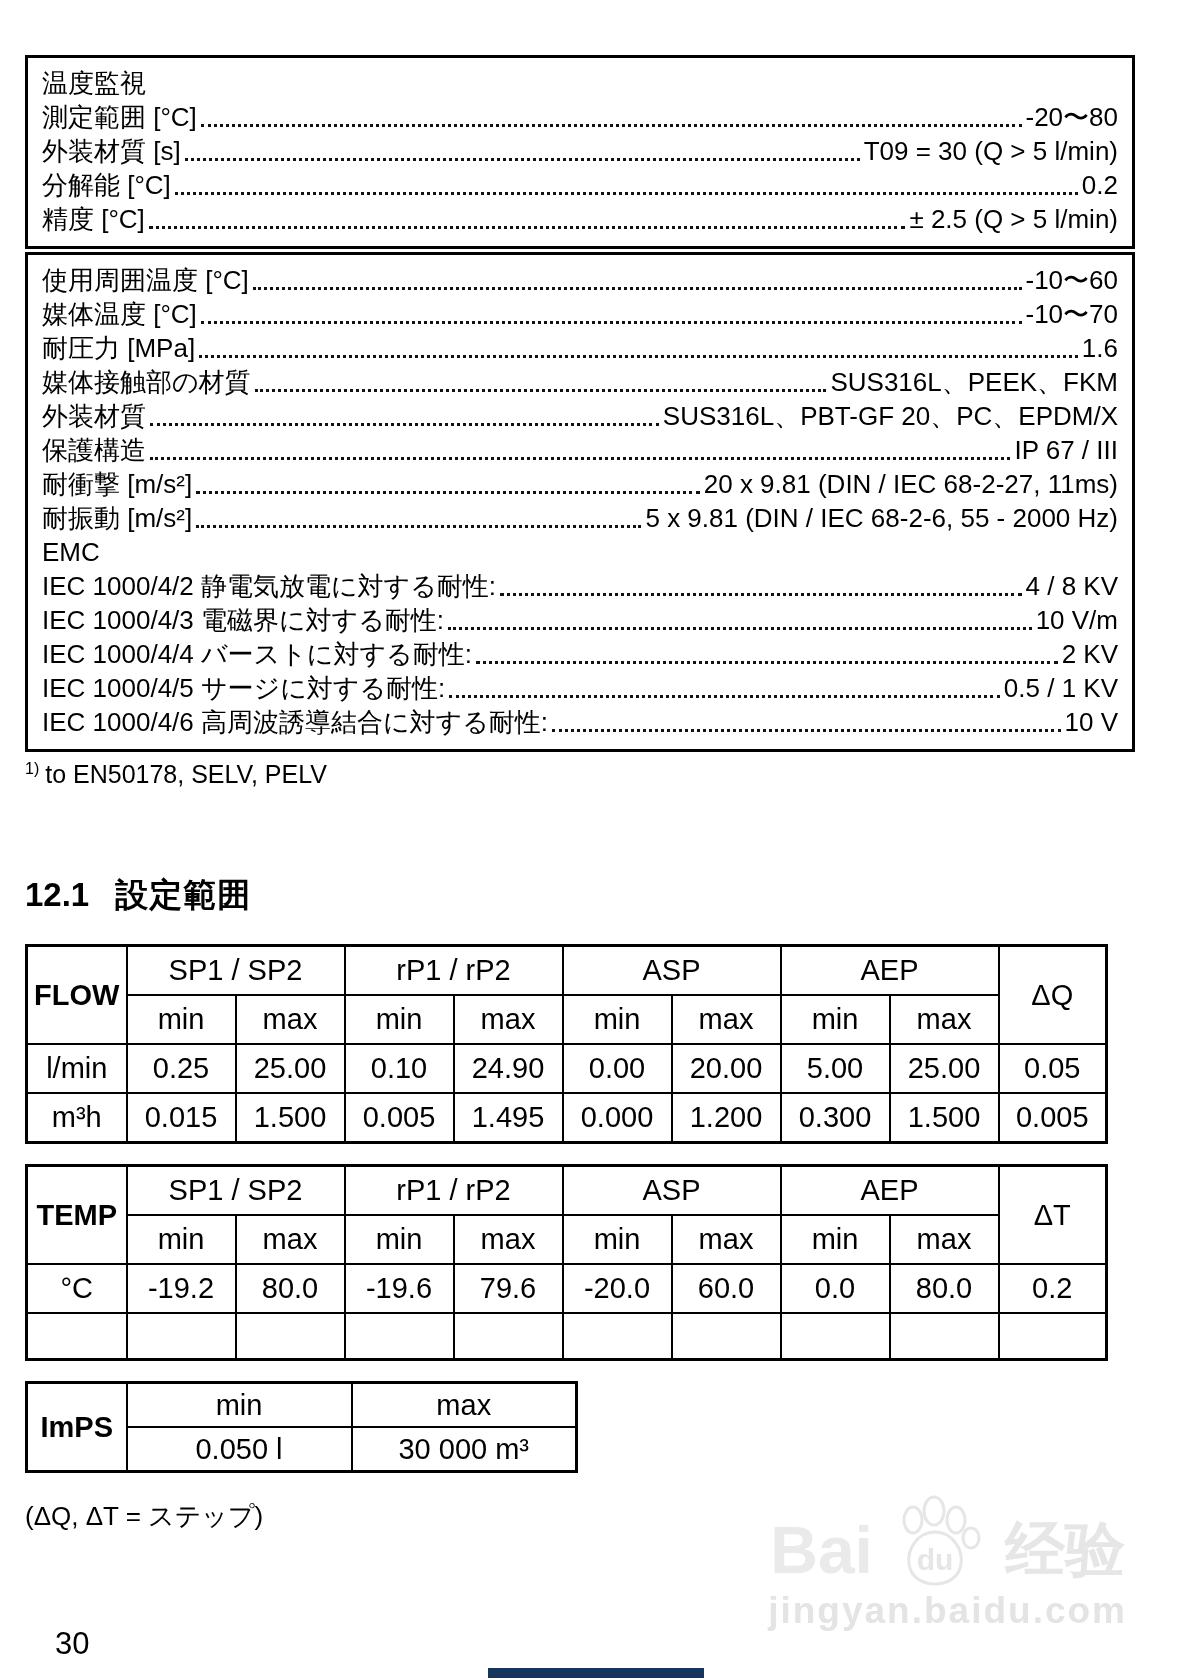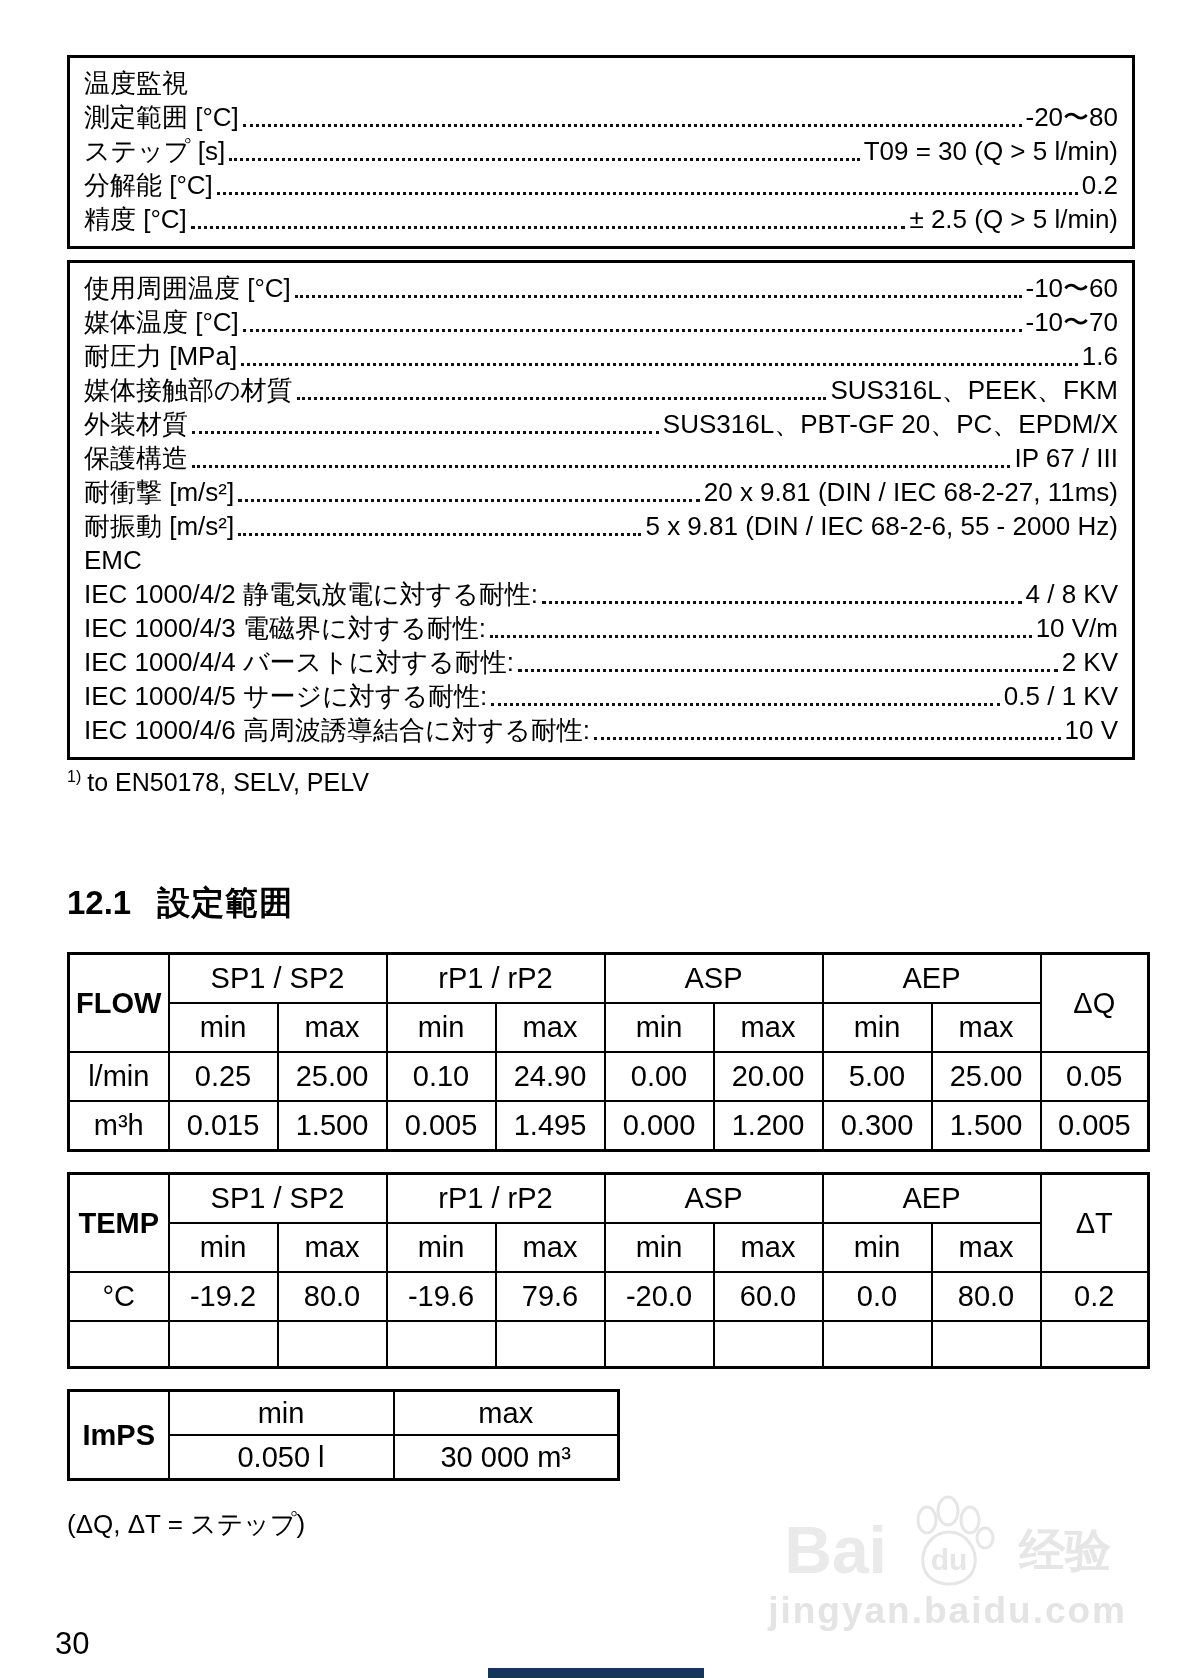--- a/index.html
+++ b/index.html
@@ -2,25 +2,25 @@
 <html><head>
 <meta charset="utf-8">
 <style>
   html,body { margin:0; padding:0; }
   body {
     width:1191px; height:1678px;
     background:#ffffff; color:#000000;
     font-family:"Liberation Sans","DejaVu Sans",sans-serif;
     position:relative; overflow:hidden;
   }
-  .content { padding:55px 56px 0 67px; }
+  .content { padding:55px 56px 0 25px; }
 
   
   .spec-box { border:3px solid #000; padding:8px 14px 10px 14px; }
-  .spec-box.second { margin-top:11px; }
+  .spec-box.second { margin-top:3px; }
   .spec-row { display:flex; align-items:flex-end; font-size:26px; line-height:34px; }
   .spec-row .label { white-space:nowrap; }
   .spec-row .leader { flex:1 1 auto; border-bottom:3px dotted #111; margin:0 4px 7px 4px; min-width:16px; }
   .spec-row .value { white-space:nowrap; text-align:right; }
 
   .footnote { margin-top:8px; font-size:25px; }
   .footnote sup { font-size:16px; margin-right:6px; }
 
   .section-heading { margin:84px 0 0 0; font-size:33px; font-weight:bold; letter-spacing:1px; }
   .section-heading .num { margin-right:26px; letter-spacing:0; }
@@ -37,42 +37,42 @@
   .imps-table td, .imps-table th { height:42px; }
 
   .step-note { margin-top:26px; font-size:26px; }
 
   .page-number { position:absolute; left:55px; bottom:16px; font-size:31px; }
 
   
   .watermark { position:absolute; right:64px; bottom:46px; text-align:center; user-select:none; }
   .wm-row { display:flex; align-items:flex-end; justify-content:center; gap:18px; }
   .wm-latin { font-size:66px; font-weight:bold; color:#eaeaea; line-height:60px; }
-  .wm-cn { font-size:46px; font-weight:bold; color:#e6e6e6; line-height:60px; margin-left:8px; }
+  .wm-cn { font-size:60px; font-weight:bold; color:#e6e6e6; line-height:60px; margin-left:8px; }
   .wm-paw { margin:0 -4px -6px -4px; }
   .wm-url { font-size:37px; font-weight:bold; color:#e4e4e4; margin-top:10px; letter-spacing:2px; }
 
   .bottom-bar { position:absolute; left:488px; bottom:0; width:216px; height:10px; background:#16355c; }
 </style>
 </head>
 <body>
 
 <div class="content">
 
   <div class="spec-box">
     <div class="spec-row">
       <span class="label">温度監視</span>
     </div>
     <div class="spec-row">
       <span class="label">測定範囲 [°C]</span>
       <span class="leader"></span>
       <span class="value">-20〜80</span>
     </div>
     <div class="spec-row">
-      <span class="label">ステップ [s]</span>
+      <span class="label">外装材質 [s]</span>
       <span class="leader"></span>
       <span class="value">T09 = 30 (Q &gt; 5 l/min)</span>
     </div>
     <div class="spec-row">
       <span class="label">分解能 [°C]</span>
       <span class="leader"></span>
       <span class="value">0.2</span>
     </div>
     <div class="spec-row">
       <span class="label">精度 [°C]</span>

